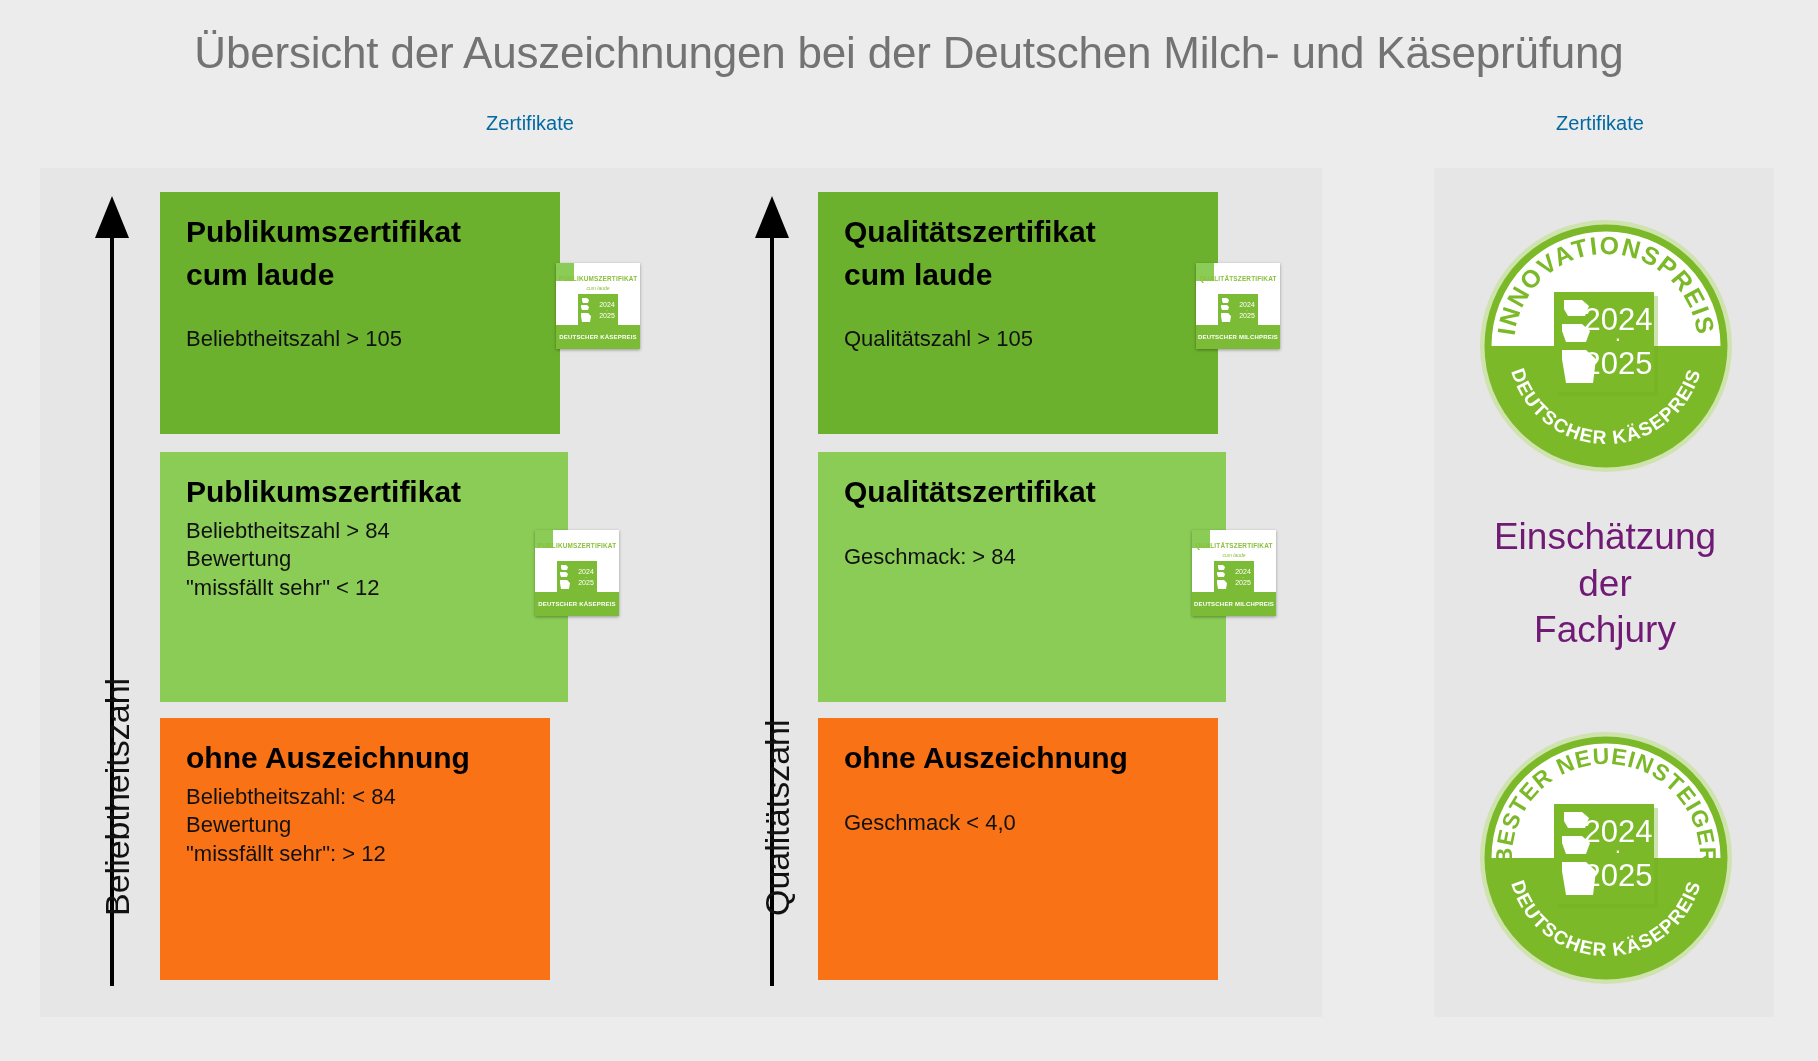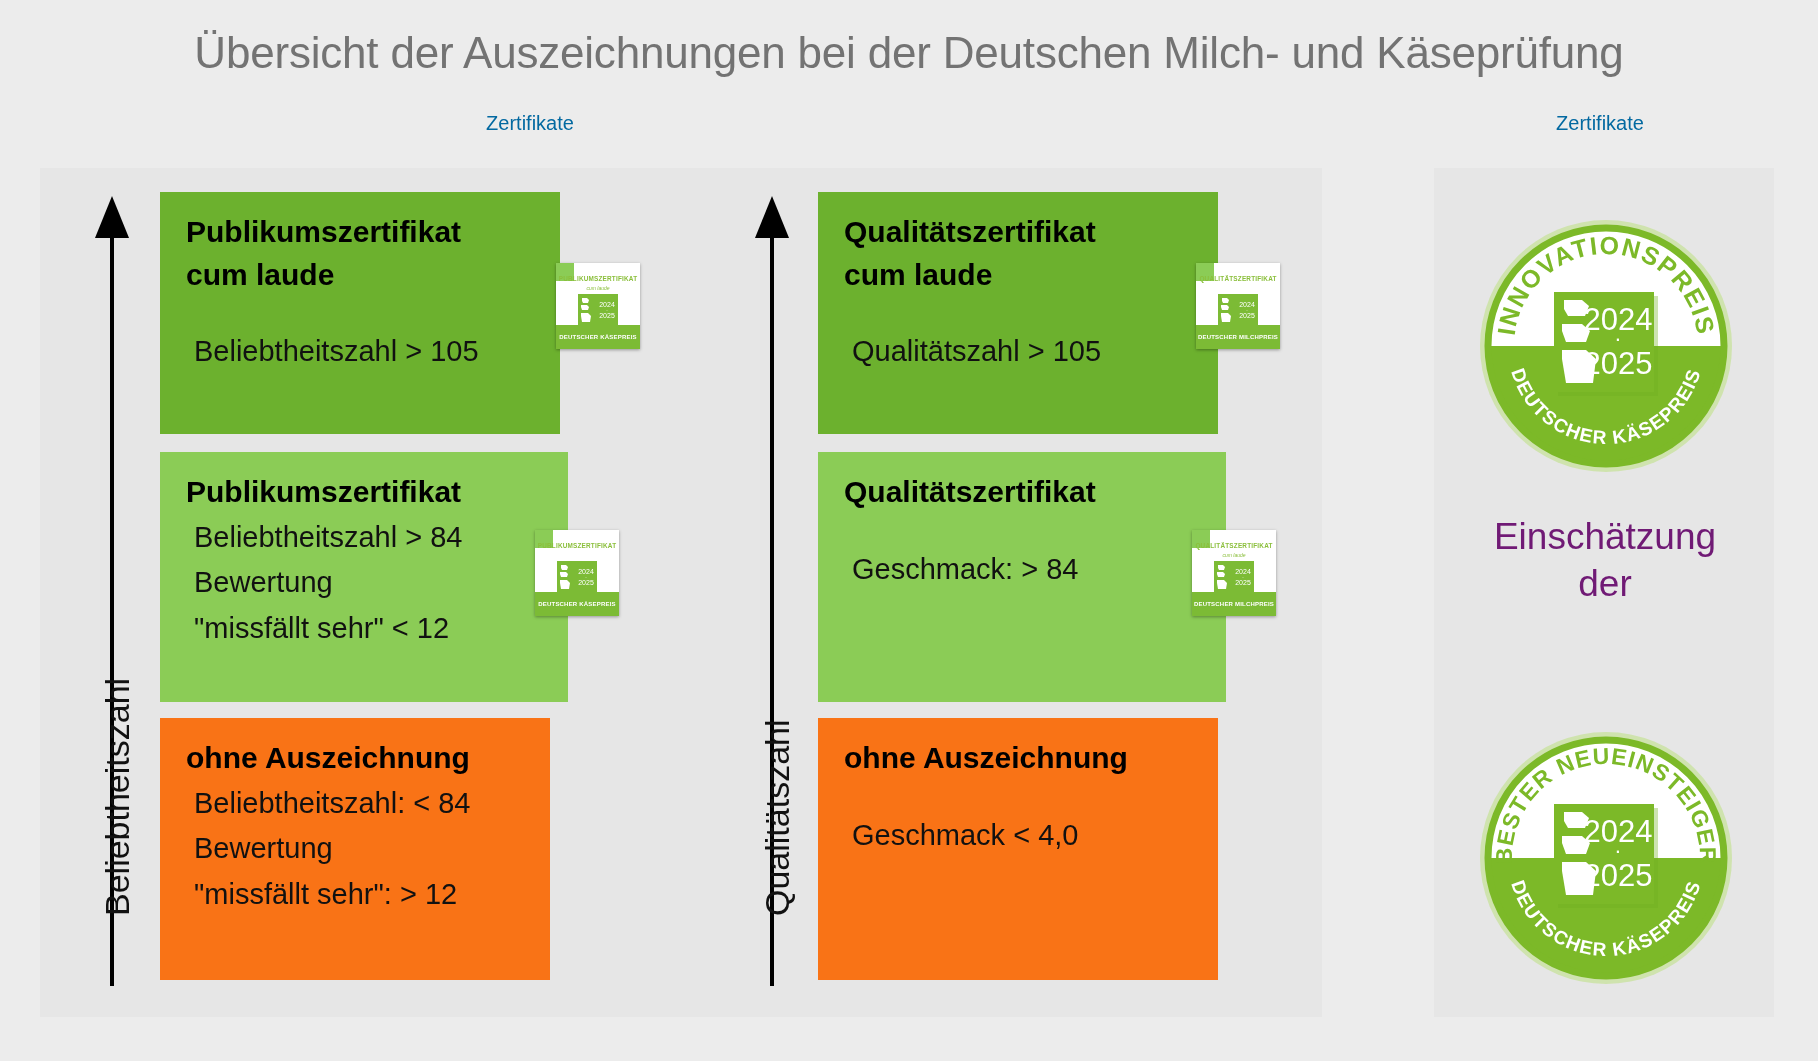--- a/index.html
+++ b/index.html
@@ -75,22 +75,22 @@
   }
   .lvl-top{background:#6cb12e;}
   .lvl-mid{background:#8bcc56;}
   .lvl-none{background:#f97316;}
 
   .cbox .cb-title{
     font-size:30px;font-weight:bold;line-height:1.22;
     margin:0 0 6px 0;color:#000;
   }
   .cbox .cb-line{
-    font-size:29px;font-weight:400;line-height:1.30;color:#111;
-    margin:8px;
+    font-size:22px;font-weight:400;line-height:1.30;color:#111;
+    margin:0;
   }
   .cbox .cb-gap{height:26px;}
 
   
   #box-pub-cum{left:160px;top:192px;width:400px;height:242px;}
   #box-pub{left:160px;top:452px;width:408px;height:250px;}
   #box-pub-none{left:160px;top:718px;width:390px;height:262px;}
   
   #box-qual-cum{left:818px;top:192px;width:400px;height:242px;}
   #box-qual{left:818px;top:452px;width:408px;height:250px;}
@@ -379,15 +379,16 @@
       </g>
       <text x="140" y="112" font-family="'Liberation Sans', sans-serif" font-size="31" fill="#ffffff" text-anchor="middle">2024</text>
       <text x="140" y="128" font-family="'Liberation Sans', sans-serif" font-size="22" fill="#ffffff" text-anchor="middle">·</text>
       <text x="140" y="156" font-family="'Liberation Sans', sans-serif" font-size="31" fill="#ffffff" text-anchor="middle">2025</text>
     </svg>
   </div>
 
   <div class="jury-text">
     <div>Einschätzung</div>
     <div>der</div>
+    <div>Fachjury</div>
   </div>
 
 </div>
 
 </body></html>

